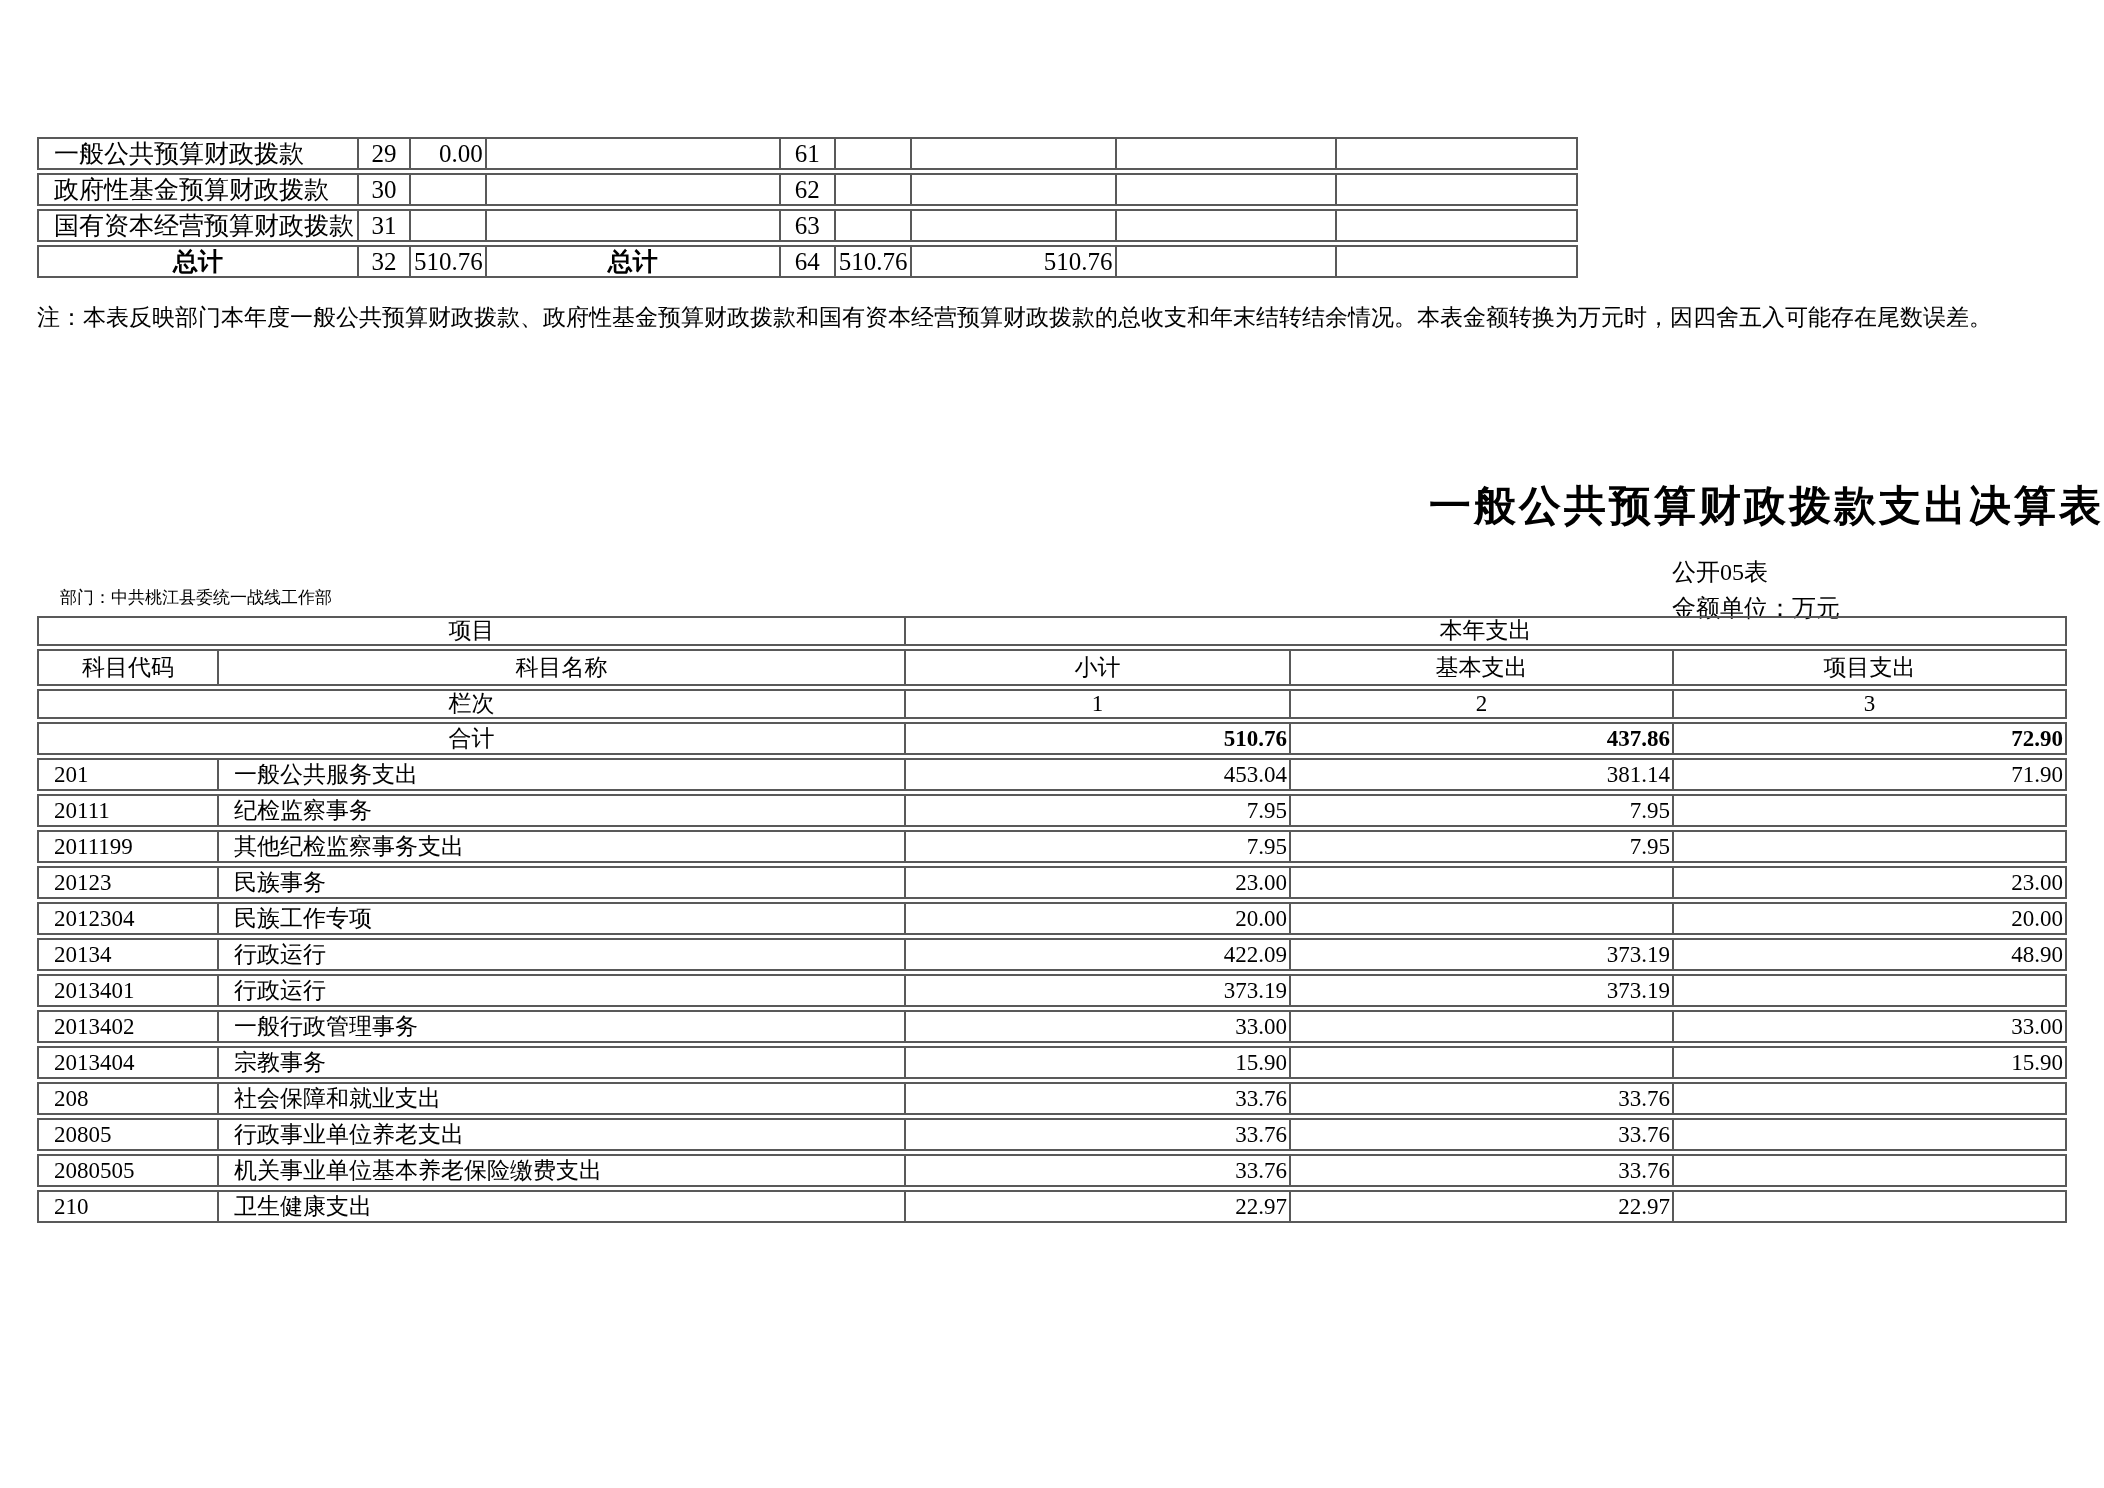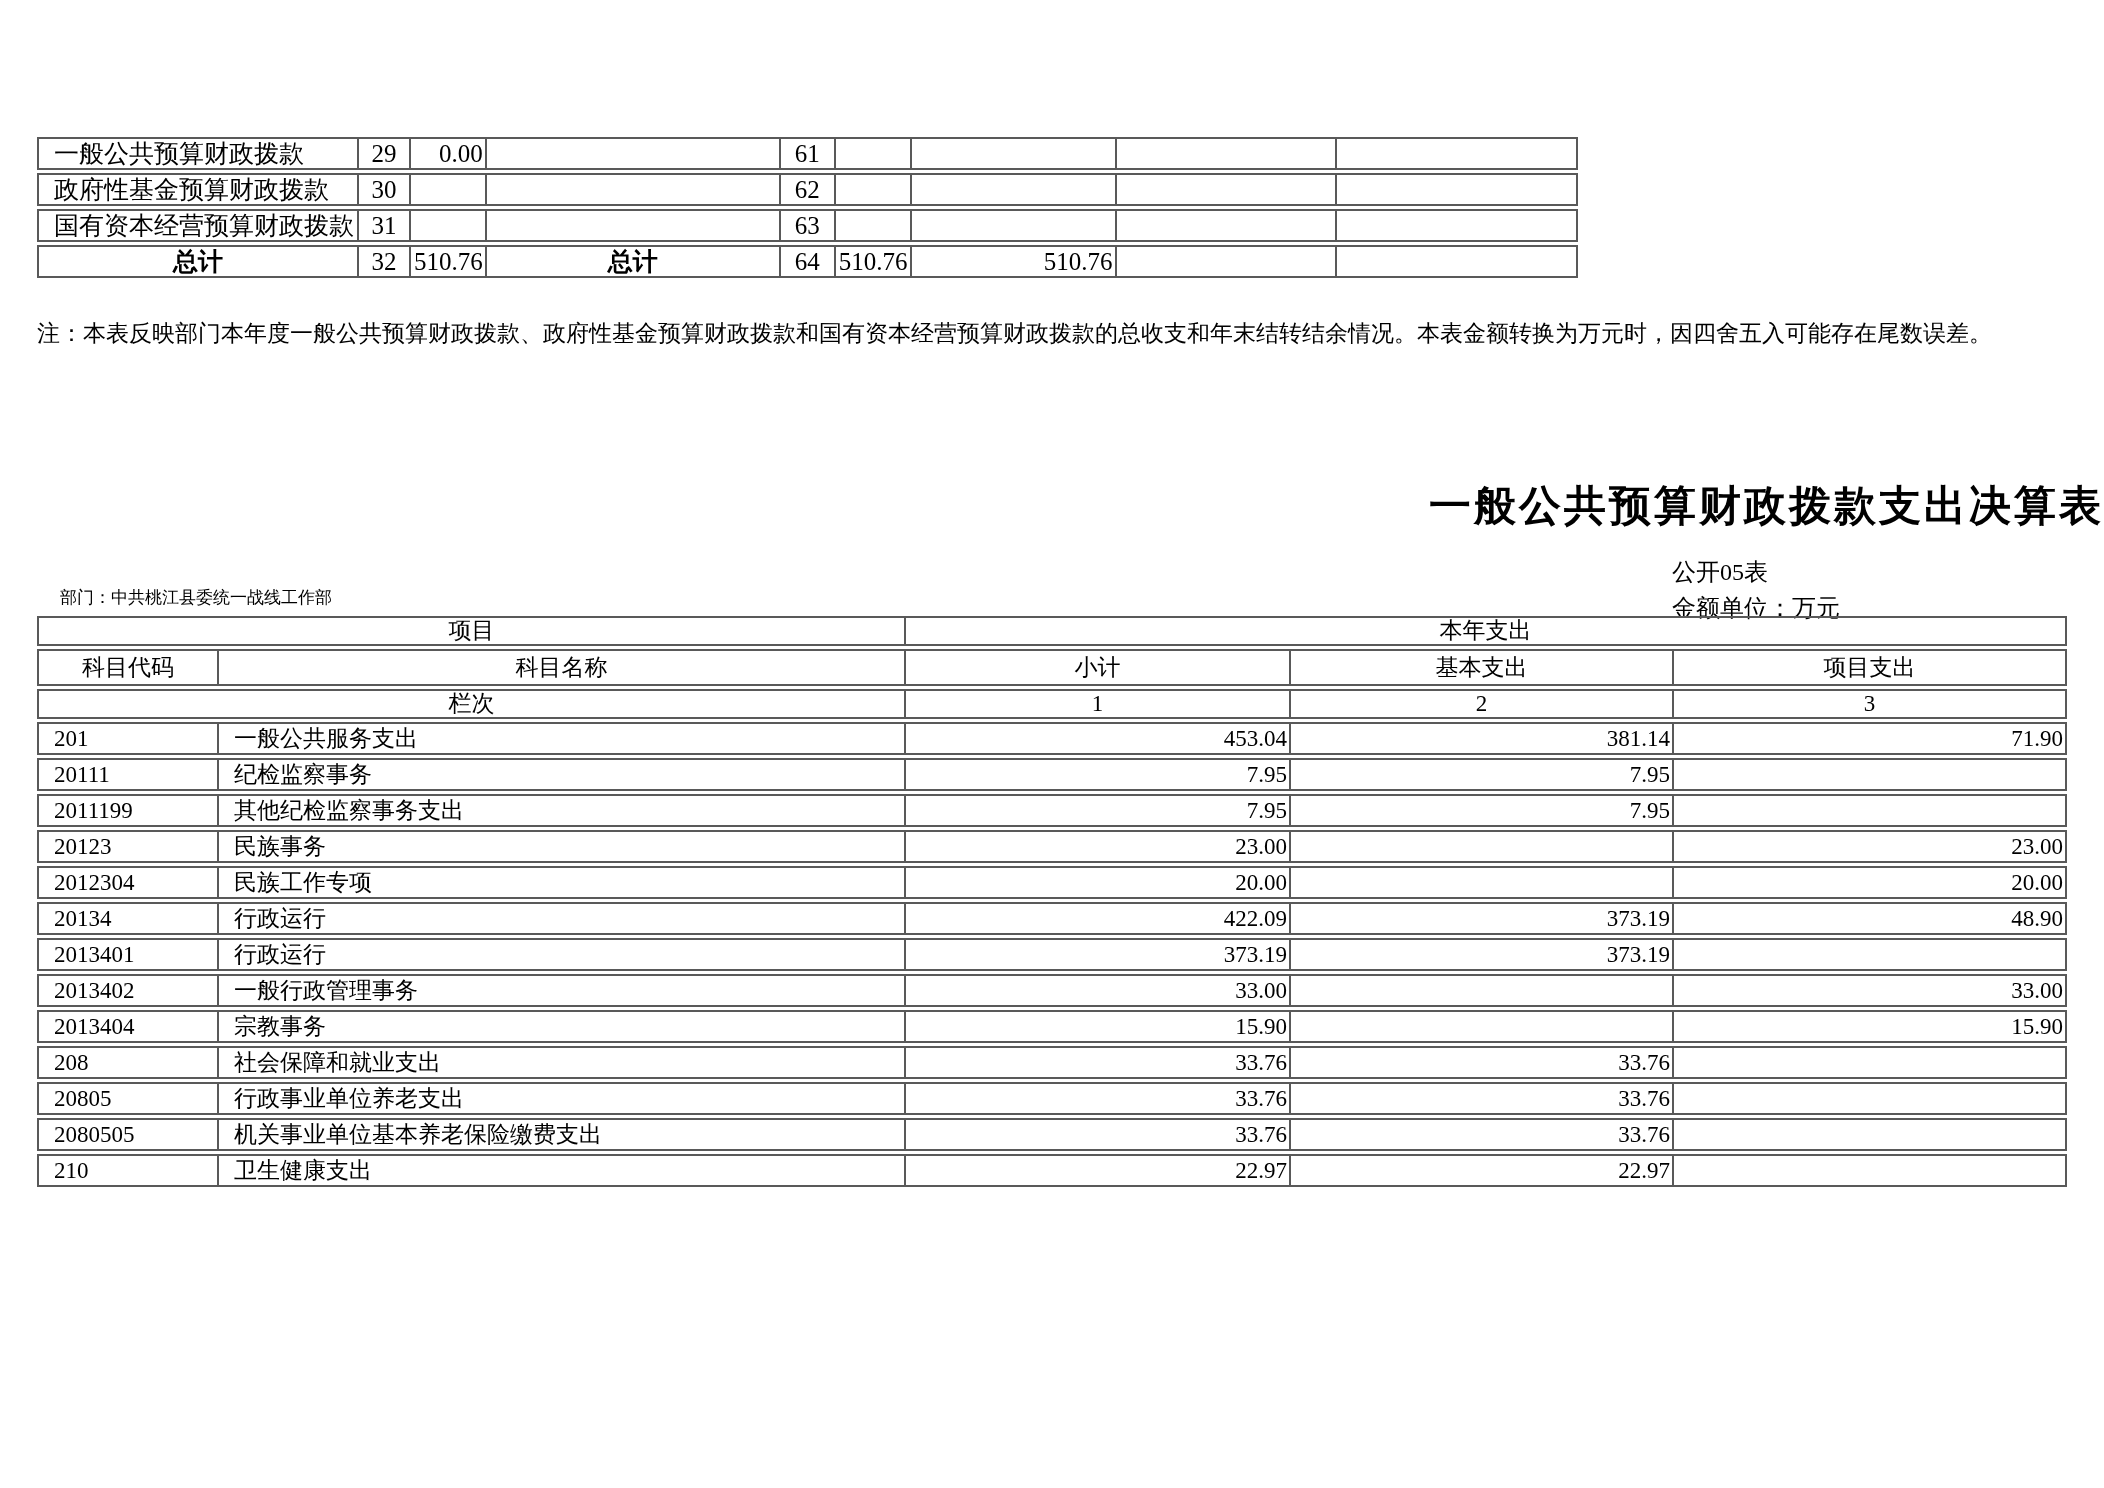--- a/index.html
+++ b/index.html
@@ -19,21 +19,21 @@
   .c{text-align:center;}
   .r{text-align:right;padding-right:2px;}
   .l{text-align:left;padding-left:15px;}
   .b{font-weight:bold;}
 
   .top-table{position:absolute;left:37px;top:134px;}
   .top-table td{font-size:25px;}
   .top-table tr{height:33px;}
 
   .note{
-    position:absolute;left:37px;top:317px;width:2032px;
+    position:absolute;left:37px;top:301px;width:2032px;
     font-size:23px;line-height:33px;text-align:justify;
   }
 
   .title{
     position:absolute;left:0;top:478px;width:2104px;margin:0;
     text-align:right;font-size:42px;font-weight:bold;letter-spacing:3px;
   }
 
   .meta-code{position:absolute;left:1672px;top:556px;font-size:24px;}
   .meta-dept{position:absolute;left:60px;top:586px;font-size:17px;font-family:Liberation Serif, serif;}
@@ -136,20 +136,26 @@
     <td class="c">小计</td>
     <td class="c">基本支出</td>
     <td class="c">项目支出</td>
   </tr>
   <tr class="hr3">
     <td colspan="2" class="c">栏次</td>
     <td class="c">1</td>
     <td class="c">2</td>
     <td class="c">3</td>
   </tr>
+  <tr class="total-row">
+    <td colspan="2" class="c">合计</td>
+    <td class="r b">510.76</td>
+    <td class="r b">437.86</td>
+    <td class="r b">72.90</td>
+  </tr>
   <tr class="data-row">
     <td class="l">201</td>
     <td class="l">一般公共服务支出</td>
     <td class="r">453.04</td>
     <td class="r">381.14</td>
     <td class="r">71.90</td>
   </tr>
   <tr class="data-row">
     <td class="l">20111</td>
     <td class="l">纪检监察事务</td>

